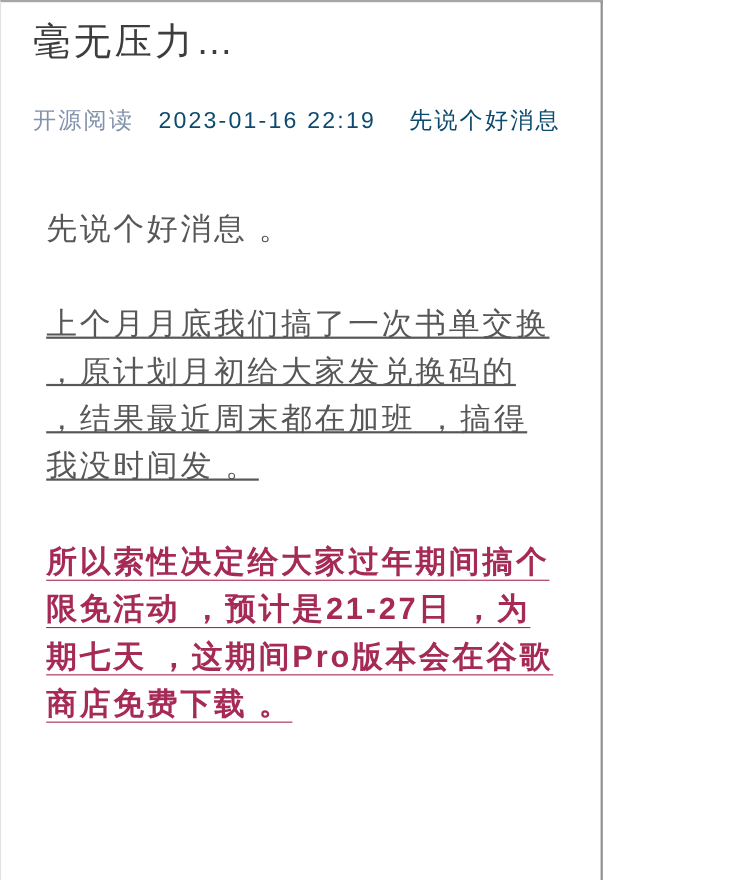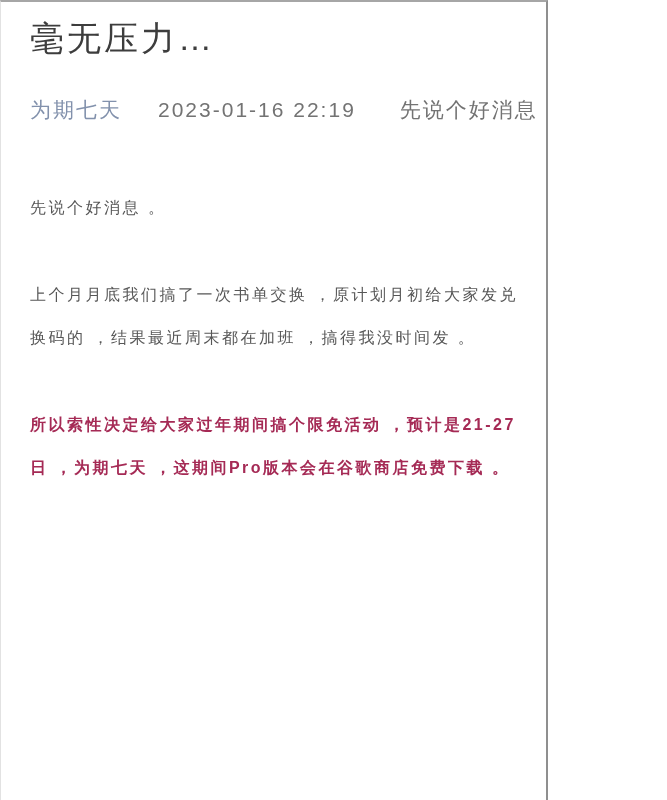--- a/index.html
+++ b/index.html
@@ -34,60 +34,60 @@
     line-height: 28px;
     letter-spacing: 2px;
     white-space: nowrap;
   }
   .meta .account {
     color: #8291ac;
     margin-right: 22px;
     cursor: pointer;
   }
   .meta .gray {
-    color: #737373;
-    margin-left: 14px;
+    color: #0c4a6e;
   }
   .meta .date {
     margin-right: 30px;
   }
   .content {
     margin-top: 62px;
   }
   .content p {
-    margin: 0;
-    font-size: 16px;
+    margin: 12px;
+    font-size: 28px;
     line-height: 43px;
     letter-spacing: 2.5px;
     color: #575757;
     font-weight: 400;
   }
   .content p + p {
     margin-top: 44px;
+    text-decoration: underline;
   }
   .content p.highlight {
     color: #a52a55;
     font-weight: 700;
     text-decoration-thickness: 1px;
     text-underline-offset: 7px;
   }
   .content .bold {
     color: #333333;
     font-weight: 700;
   }
 </style>
 </head>
 <body>
 
 <div class="frame">
 
   <h1 class="article-title">毫无压力…</h1>
 
   <div class="meta">
-    <span class="account">为期七天</span><span class="gray date">2023-01-16 22:19</span><span class="gray loc">先说个好消息</span>
+    <span class="account">开源阅读</span><span class="gray date">2023-01-16 22:19</span><span class="gray loc">先说个好消息</span>
   </div>
 
   <div class="content">
 
     <p>先说个好消息 。</p>
 
     <p>上个月月底我们搞了一次书单交换 ，原计划月初给大家发兑换码的 ，结果最近周末都在加班 ，搞得我没时间发 。</p>
 
     <p class="highlight">所以索性决定给大家过年期间搞个限免活动 ，预计是21-27日 ，为期七天 ，这期间Pro版本会在谷歌商店免费下载 。</p>
 

